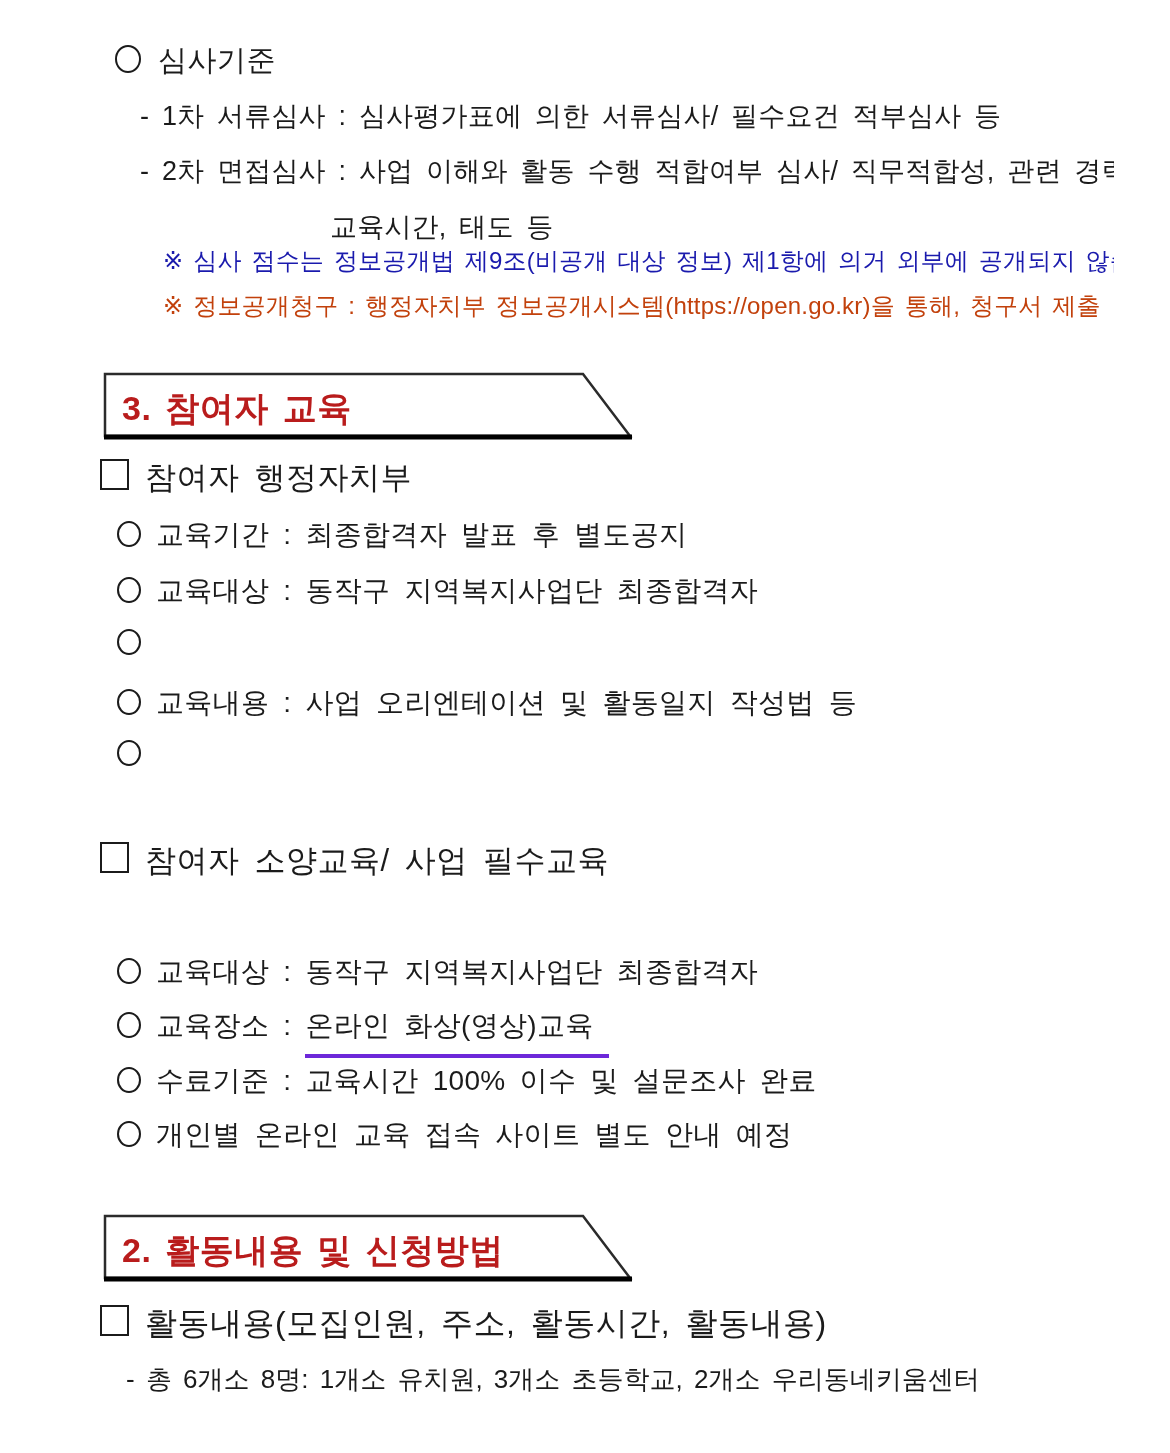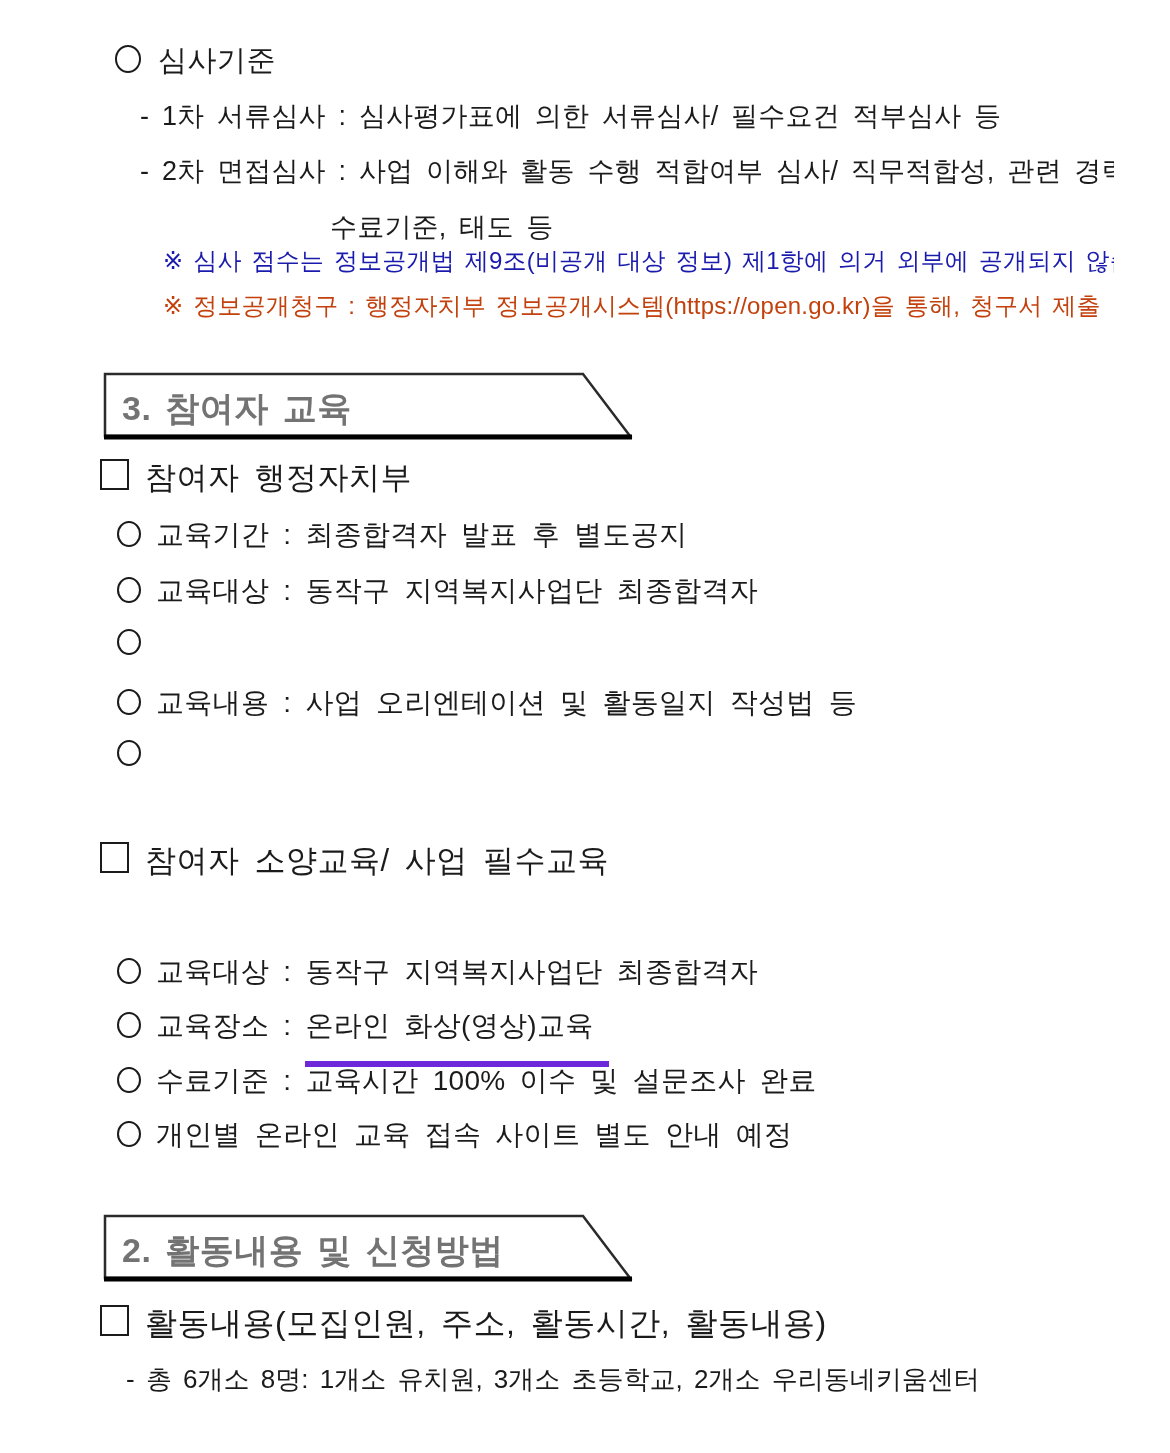--- a/index.html
+++ b/index.html
@@ -22,21 +22,21 @@
 
   
   .note-line {font-size:24px; letter-spacing:0.2px; word-spacing:3px; font-weight:500;}
 
   
   .banner {width:540px; height:72px;}
   .banner svg {position:absolute; left:0; top:0;}
   .banner-text {
     position:absolute; left:19px; top:15px;
     font-size:34px; font-weight:800; letter-spacing:0.5px; word-spacing:4px;
-    color:#737373; white-space:nowrap;
+    color:#b91c1c; white-space:nowrap;
   }
 
   
   .subhead {font-size:31px; letter-spacing:0.5px; word-spacing:6px;}
 
   
   .item-line {font-size:28px; letter-spacing:0.3px; word-spacing:6px;}
 
   
   .detail-line {font-size:26px; letter-spacing:0px; word-spacing:4px;}
@@ -49,36 +49,36 @@
     background:transparent;
   }
   .obullet.small {width:20px; height:22px; margin-right:15px;}
   .sqbullet {
     display:inline-block; width:25px; height:27px;
     border:2px solid #1b1b1b;
     margin-right:16px; vertical-align:-2px;
     background:transparent;
   }
   .underlined {
-    border-bottom:6px solid #6d28d9;
-    padding-right:16px; padding-bottom:20px;margin-top:9px;
+    border-bottom:4px solid #6d28d9;
+    padding-right:16px; padding-bottom:13px;margin-top:9px;
   }
 </style>
 </head>
 <body>
 
 <div class="page">
 
   <div class="abs lead-line" style="left:115px; top:41px;">
     <span class="obullet"></span><span>심사기준</span>
   </div>
 
   <div class="abs dash-line" style="left:140px; top:98px;">- 1차 서류심사 : 심사평가표에 의한 서류심사/ 필수요건 적부심사 등</div>
   <div class="abs dash-line" style="left:140px; top:153px;">- 2차 면접심사 : 사업 이해와 활동 수행 적합여부 심사/ 직무적합성, 관련 경력·경험,</div>
-  <div class="abs dash-line" style="left:330px; top:209px;">수료기준, 태도 등</div>
+  <div class="abs dash-line" style="left:330px; top:209px;">교육시간, 태도 등</div>
 
   <div class="abs note-line" style="left:163px; top:245px; color:#1a1aad;">※ 심사 점수는 정보공개법 제9조(비공개 대상 정보) 제1항에 의거 외부에 공개되지 않습니다.</div>
   <div class="abs note-line" style="left:163px; top:290px; color:#c2410c;">※ 정보공개청구 : 행정자치부 정보공개시스템(https://open.go.kr)을 통해, 청구서 제출</div>
 
   <div class="abs banner" style="left:103px; top:371px;">
     <svg width="540" height="72" viewBox="0 0 540 72">
       <polygon points="2,3 480,3 527,65 2,65" fill="#ffffff" stroke="#2b2b2b" stroke-width="2.5"></polygon>
       <line x1="1" y1="66" x2="529" y2="66" stroke="#000000" stroke-width="5"></line>
     </svg>
     <span class="banner-text">3. 참여자 교육</span>

